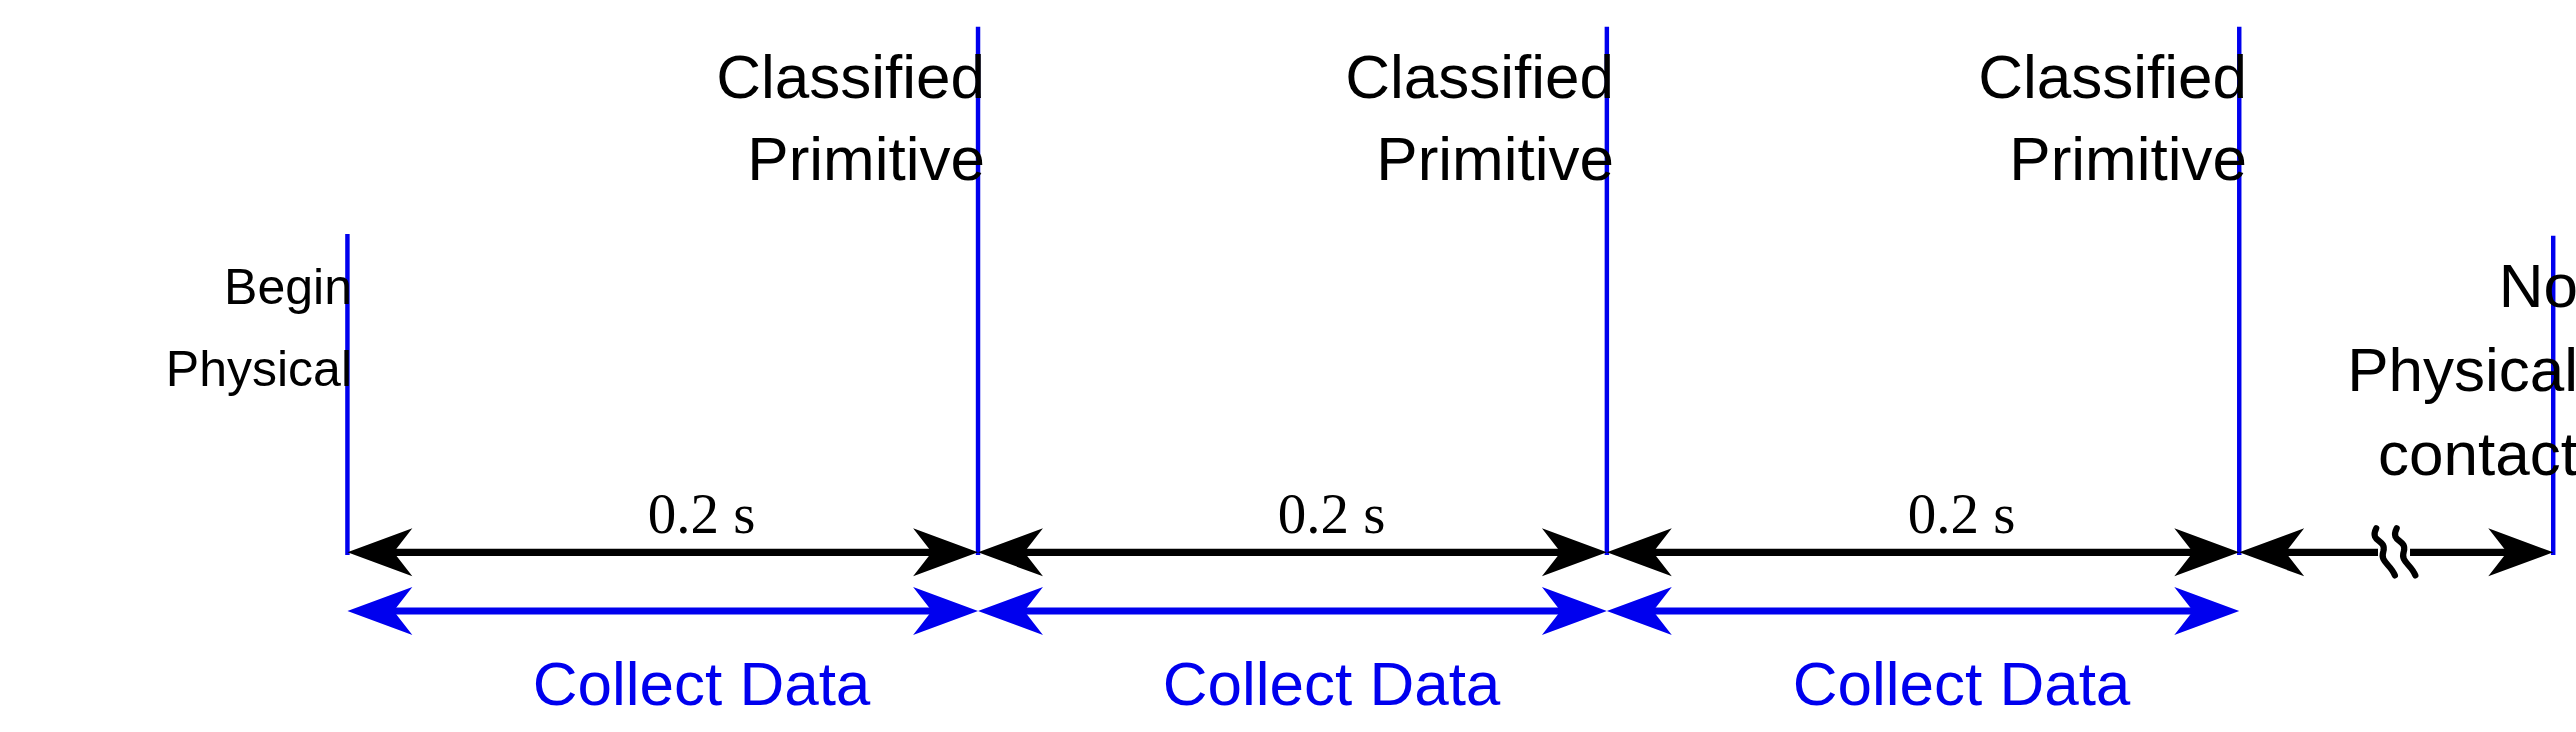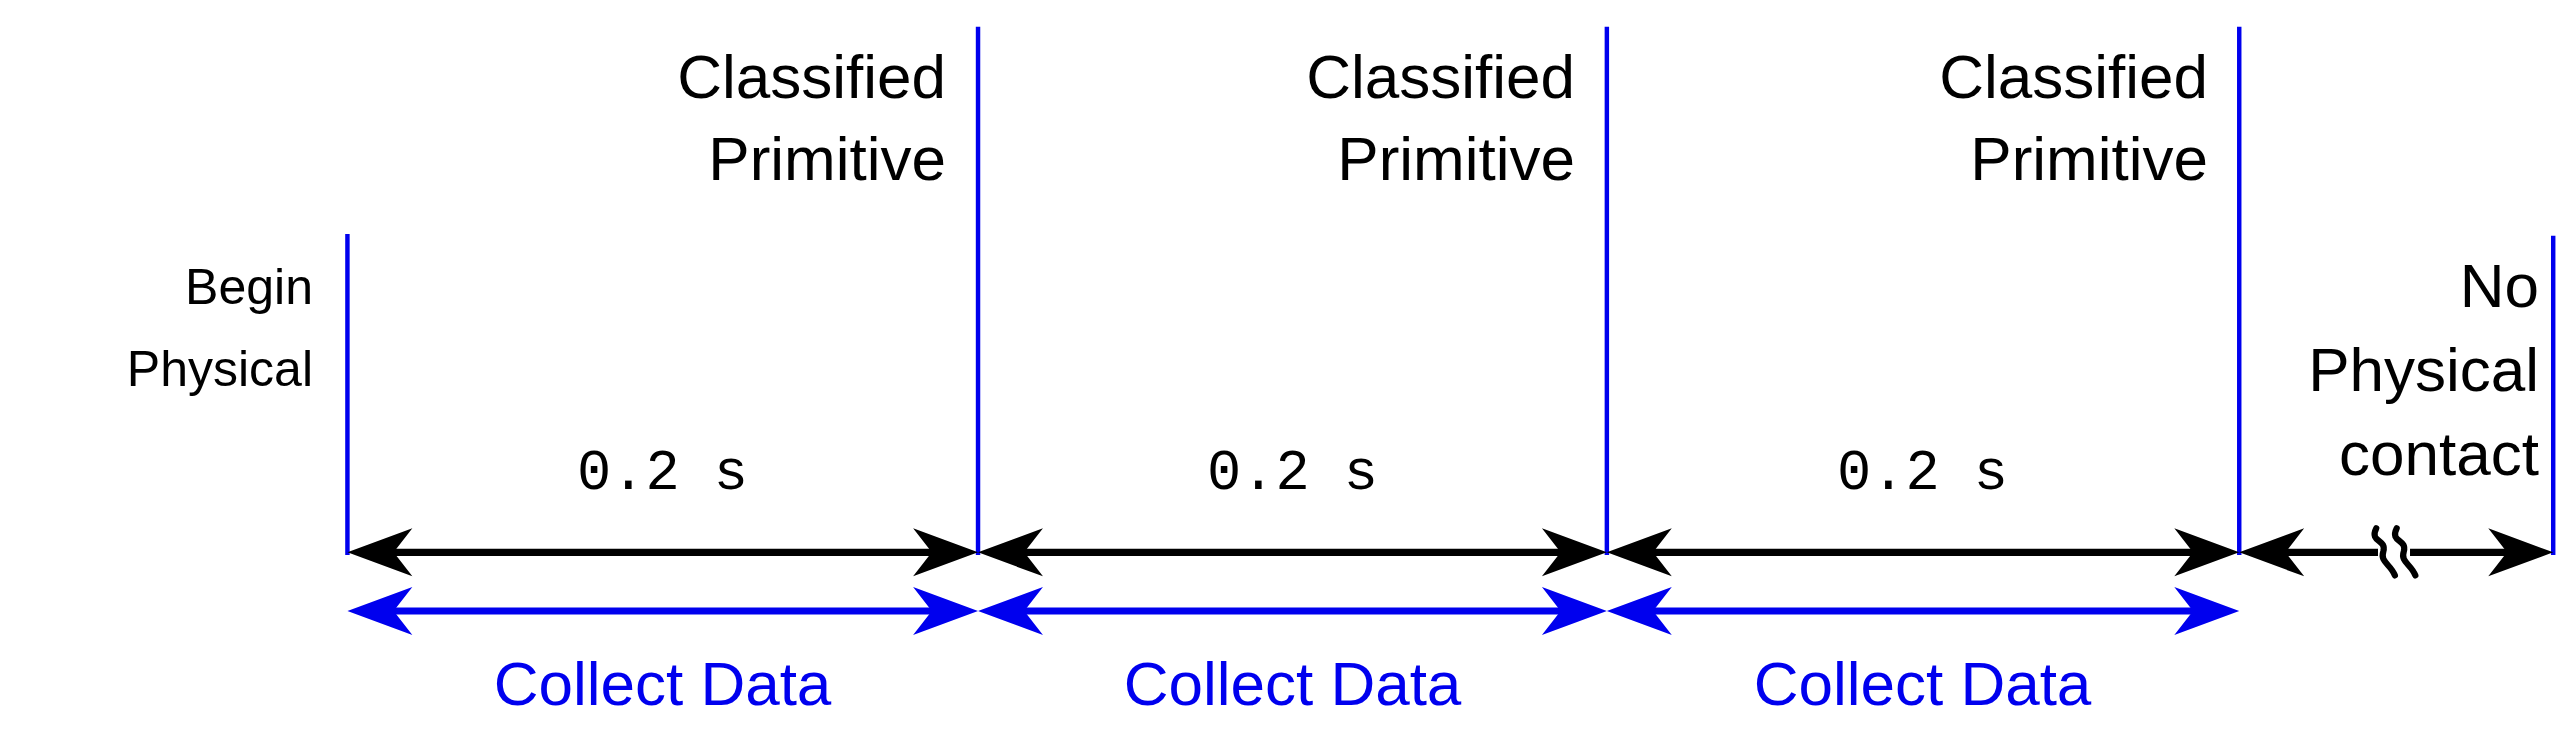--- a/index.html
+++ b/index.html
@@ -1,23 +1,23 @@
 <!DOCTYPE html>
 <html style="font-size:14.2px"><head>
 <meta charset="utf-8">
 <style>
   html,body{margin:0;padding:0;background:#ffffff;}
   #stage{position:relative;overflow:hidden;background:#ffffff;
          font-family:"Liberation Sans",sans-serif;}
   #stage svg{position:absolute;left:0;top:0;}
-  .lbl{position:absolute;color:#000;white-space:nowrap;}
+  .lbl{position:absolute;color:#000;white-space:nowrap;padding-left:39px;}
   .lbl.right{text-align:right;}
   .lbl.center{text-align:center;}
   .sans{font-family:"Liberation Sans",sans-serif;font-size:62px;line-height:82px;}
-  .serif{font-family:Liberation Mono, monospace;font-size:57px;line-height:69px;}
+  .serif{font-family:Liberation Serif, serif;font-size:57px;line-height:69px;margin-top:39px;}
 </style>
 </head>
 <body>
 
 <div id="stage" style="width: 2576px; height: 732px; background: rgb(255, 255, 255);">
     <svg width="2576" height="732" viewBox="0 0 2895 823">
       <line x1="390" y1="263" x2="390" y2="624" stroke="#0000ee" stroke-width="5"></line>
       <line x1="1099" y1="30" x2="1099" y2="624" stroke="#0000ee" stroke-width="5"></line>
       <line x1="1806" y1="30" x2="1806" y2="624" stroke="#0000ee" stroke-width="5"></line>
       <line x1="2517" y1="30" x2="2517" y2="624" stroke="#0000ee" stroke-width="5"></line>

